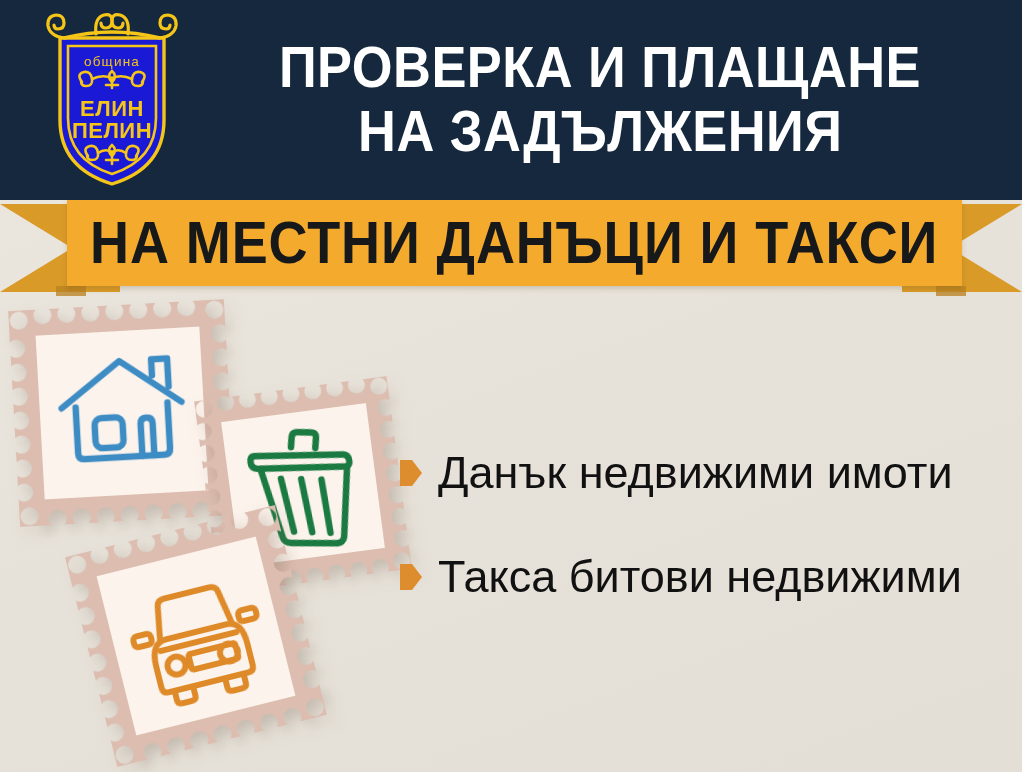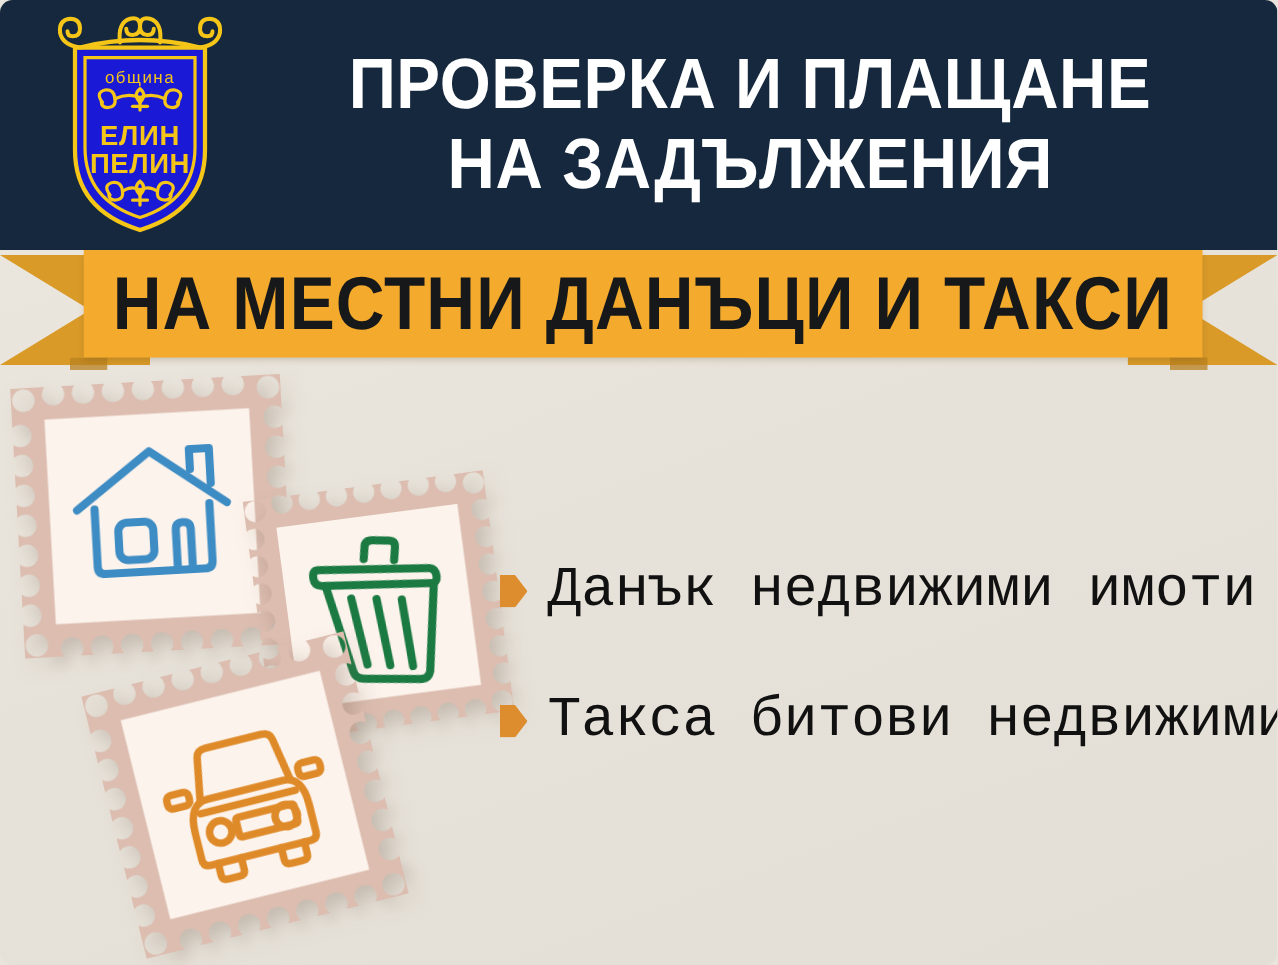--- a/index.html
+++ b/index.html
@@ -15,21 +15,20 @@
     font-family: "Liberation Sans", sans-serif;
     -webkit-font-smoothing: antialiased;
   }
 
   #poster {
     position: relative;
     width: 1022px;
     height: 772px;
     background: linear-gradient(160deg, #ece7df 0%, #e7e2d9 55%, #e4dfd6 100%);
     overflow: hidden;
-    border-radius: 10px;
   }
 
   
   .header-bar {
     position: absolute;
     left: 0;
     top: 0;
     width: 1022px;
     height: 200px;
     background: #15283d;
@@ -178,21 +177,21 @@
     flex: 0 0 auto;
     width: 22px;
     height: 26px;
     margin-right: 16px;
     margin-top: 2px;
     background: #dd8c2e;
     clip-path: polygon(0 0, 12px 0, 22px 13px, 12px 26px, 0 26px);
   }
   .bullet-label {
     color: #111111;
-    font-family: Liberation Mono, monospace;
+    font-family: Liberation Sans, sans-serif;
     font-size: 45px;
     line-height: 1;
     white-space: nowrap;
   }
 </style>
 </head>
 <body>
 
 <div id="poster">
 

